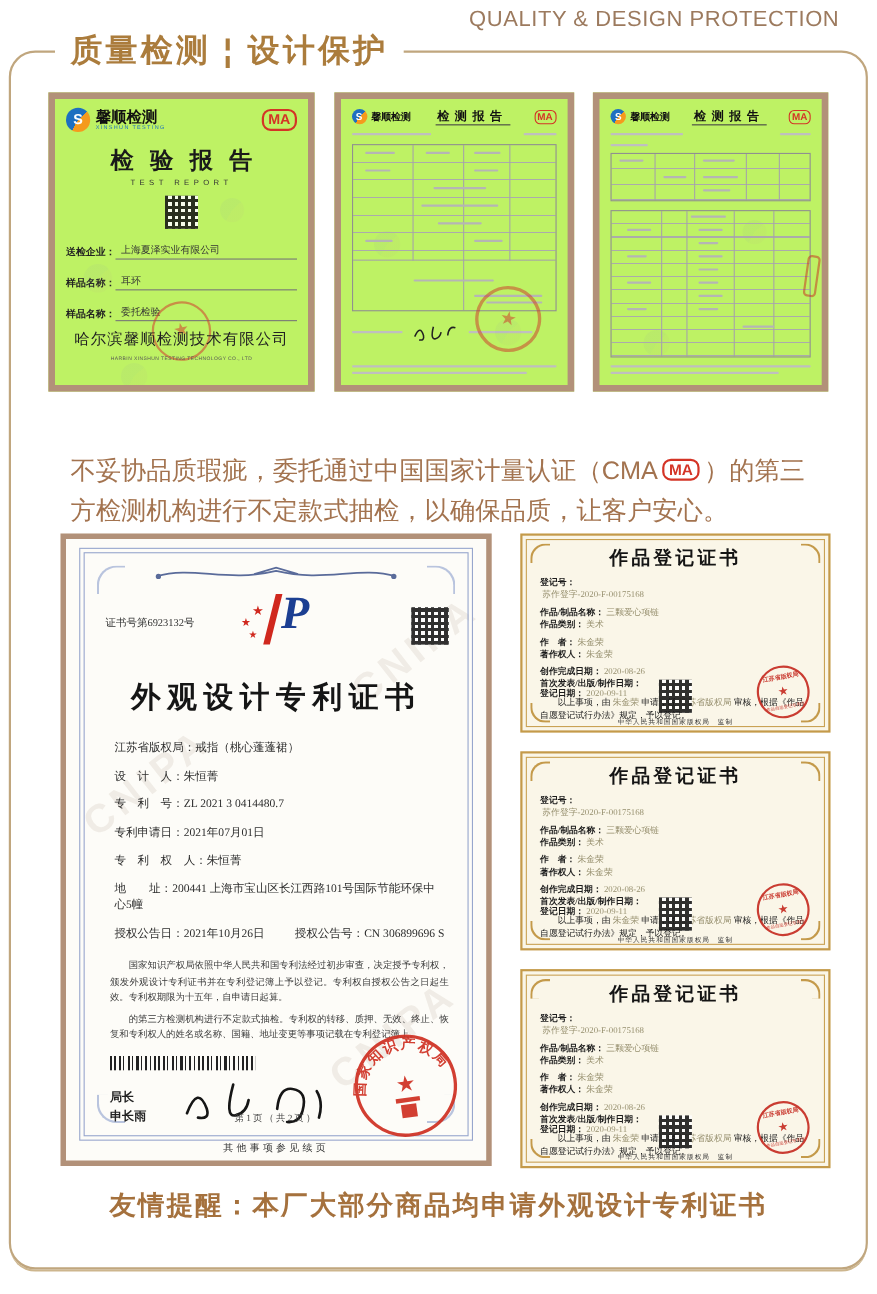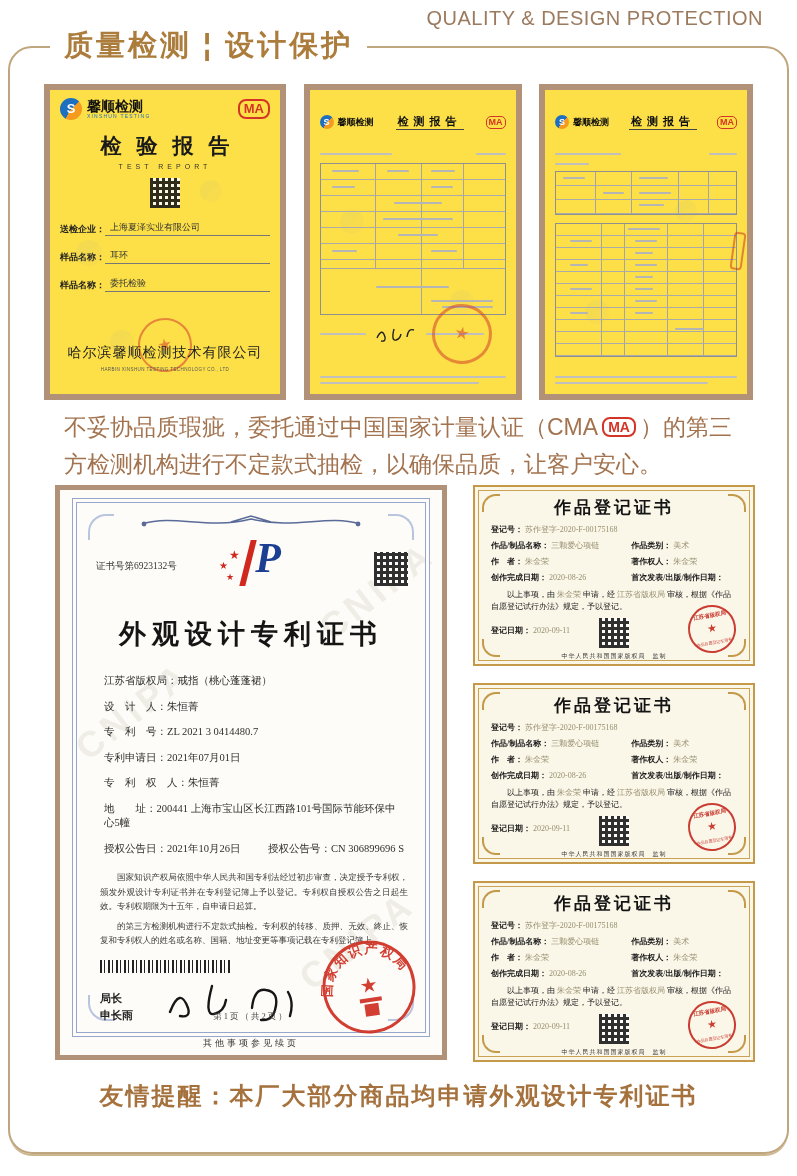--- a/index.html
+++ b/index.html
@@ -6,21 +6,21 @@
   body{width:797px;height:1176px;background:#fff;font-family:"Liberation Sans",sans-serif;}
   .page{position:relative;width:797px;height:1176px;background:#fff;overflow:hidden;}
 
   
   .header-en{position:absolute;top:7px;right:34px;font-size:20px;letter-spacing:.5px;color:#9c7a5e;font-weight:500;}
   .outer-box{position:absolute;left:8px;top:46px;width:777px;height:1104px;border:2px solid #c0a67e;border-radius:24px;box-shadow:0 3px 0 -1px #cdb68e;}
   .page-title{position:absolute;left:50px;top:26px;background:#fff;padding:0 14px;font-size:29px;font-weight:bold;color:#ab7c3c;letter-spacing:3px;}
 
   
   .reports{position:absolute;left:44px;top:84px;width:709px;display:flex;justify-content:space-between;}
-  .report{height:316px;background:#fde047;border:6px solid #b29179;box-sizing:border-box;position:relative;overflow:hidden;padding:8px 10px;}
+  .report{height:272px;background:#bef264;border:6px solid #b29179;box-sizing:border-box;position:relative;overflow:hidden;padding:8px 10px;}
   .report-a{width:242px;}
   .report-b{width:218px;}
   .report-c{width:214px;}
 
   .swirl{width:22px;height:22px;border-radius:50%;background:conic-gradient(from 210deg,#1d6fc0 0 55%,#f59a1d 55% 100%);position:relative;flex:0 0 auto;}
   .swirl::after{content:"S";position:absolute;inset:0;color:#fff;font-weight:bold;font-size:13px;line-height:22px;text-align:center;}
   .swirl-sm{width:14px;height:14px;}
   .swirl-sm::after{font-size:9px;line-height:14px;}
   .swirl-wm{position:absolute;border-radius:50%;background:conic-gradient(from 210deg,#8899aa 0 55%,#bbaa88 55% 100%);opacity:.08;}
 
@@ -47,21 +47,21 @@
   .stamp{border-radius:50%;position:absolute;}
   .stamp::after{content:"★";position:absolute;inset:0;text-align:center;color:inherit;}
   .stamp-a{left:50%;bottom:22px;transform:translateX(-50%) rotate(-12deg);width:50px;height:50px;border:2.5px solid rgba(210,60,45,.55);color:rgba(210,60,45,.55);}
   .stamp-a::after{font-size:16px;line-height:50px;}
   .company-a{position:absolute;bottom:32px;left:0;right:0;text-align:center;font-size:14px;color:#222;letter-spacing:1px;}
   .company-a-en{position:absolute;bottom:22px;left:0;right:0;text-align:center;font-size:4.5px;color:#555;letter-spacing:.4px;}
 
   
   .rb-head{display:flex;align-items:center;gap:4px;}
   .logo-zh-b{font-size:9px;font-weight:bold;color:#111;white-space:nowrap;}
-  .rb-title{font-size:11px;font-weight:bold;letter-spacing:5px;margin:16px auto;border-bottom:1px solid #444;padding:0 2px;color:#111;white-space:nowrap;}
+  .rb-title{font-size:11px;font-weight:bold;letter-spacing:5px;margin:0 auto;border-bottom:1px solid #444;padding:0 2px;color:#111;white-space:nowrap;}
   .meta-row{display:flex;justify-content:space-between;margin-top:7px;}
   .grid-table{position:relative;border:1px solid #909090;background-repeat:no-repeat;}
   .tblB{margin-top:8px;height:150px;
     background-image:linear-gradient(#a5a5a5,#a5a5a5),linear-gradient(#a5a5a5,#a5a5a5),linear-gradient(#a5a5a5,#a5a5a5),linear-gradient(#a5a5a5,#a5a5a5),repeating-linear-gradient(180deg,transparent 0 15px,#ababab 15px 16px);
     background-size:1px 70%,1px 100%,1px 70%,100% 1px,100% 69%;
     background-position:30% 0,55% 0,78% 0,0 70%,0 0;}
   .tblC1{margin-top:6px;height:42px;
     background-image:linear-gradient(#a5a5a5,#a5a5a5),linear-gradient(#a5a5a5,#a5a5a5),linear-gradient(#a5a5a5,#a5a5a5),linear-gradient(#a5a5a5,#a5a5a5),repeating-linear-gradient(180deg,transparent 0 13px,#ababab 13px 14px);
     background-size:1px 100%,1px 100%,1px 100%,1px 100%,100% 100%;
     background-position:22% 0,42% 0,68% 0,85% 0,0 0;}
@@ -103,21 +103,21 @@
   .p-pagenote{position:absolute;bottom:32px;left:0;right:0;text-align:center;font-size:8.5px;color:#444;letter-spacing:2px;}
   .p-contnote{position:absolute;bottom:5px;left:0;right:0;text-align:center;font-size:9px;color:#333;letter-spacing:3px;}
   .wm-cnipa{position:absolute;font-size:36px;font-weight:bold;letter-spacing:5px;color:rgba(160,140,120,.14);transform:rotate(-38deg);font-family:"Liberation Sans",sans-serif;}
 
   
   .cc-stack{position:absolute;left:473px;top:485px;width:282px;display:flex;flex-direction:column;gap:17px;}
   .ccert{position:relative;height:181px;background:#faf6e8;border:2px solid #c49a4a;box-sizing:border-box;padding:8px 16px 6px;overflow:hidden;font-family:"Liberation Serif",serif;}
   .ccert .inner-line{position:absolute;inset:3px;border:1px solid #c9a254;pointer-events:none;}
   .cc-corner{position:absolute;width:16px;height:16px;border-top:2px solid #c49a4a;border-left:2px solid #c49a4a;border-top-left-radius:14px;}
   .c-title{text-align:center;font-size:17px;font-weight:bold;letter-spacing:3px;color:#141414;margin-top:1px;}
-  .c-row{display:flex;font-size:8px;margin-top:5px;color:#111;line-height:11px;}
+  .c-row{display:flex;font-size:8px;margin-top:5px;color:#111;line-height:11px;flex-direction:column;}
   .c-col-l{width:57%;display:flex;}
   .c-col-r{width:43%;display:flex;}
   .c-lbl{font-weight:bold;color:#1a1a1a;white-space:nowrap;}
   .c-val{color:#97906f;margin-left:2px;white-space:nowrap;}
   .c-body{font-size:8px;line-height:12px;margin-top:6px;color:#1a1a1a;text-indent:2em;}
   .c-body .c-var{color:#97906f;}
   .c-regdate{position:absolute;left:16px;bottom:28px;font-size:8px;}
   .c-qr{position:absolute;left:50%;transform:translateX(-50%);bottom:16px;width:30px;height:30px;}
   .c-seal{position:absolute;right:16px;bottom:10px;width:50px;height:50px;transform:rotate(-10deg);opacity:.9;}
   .c-producer{position:absolute;bottom:3px;left:0;right:0;text-align:center;font-size:6px;color:#333;letter-spacing:1px;}

